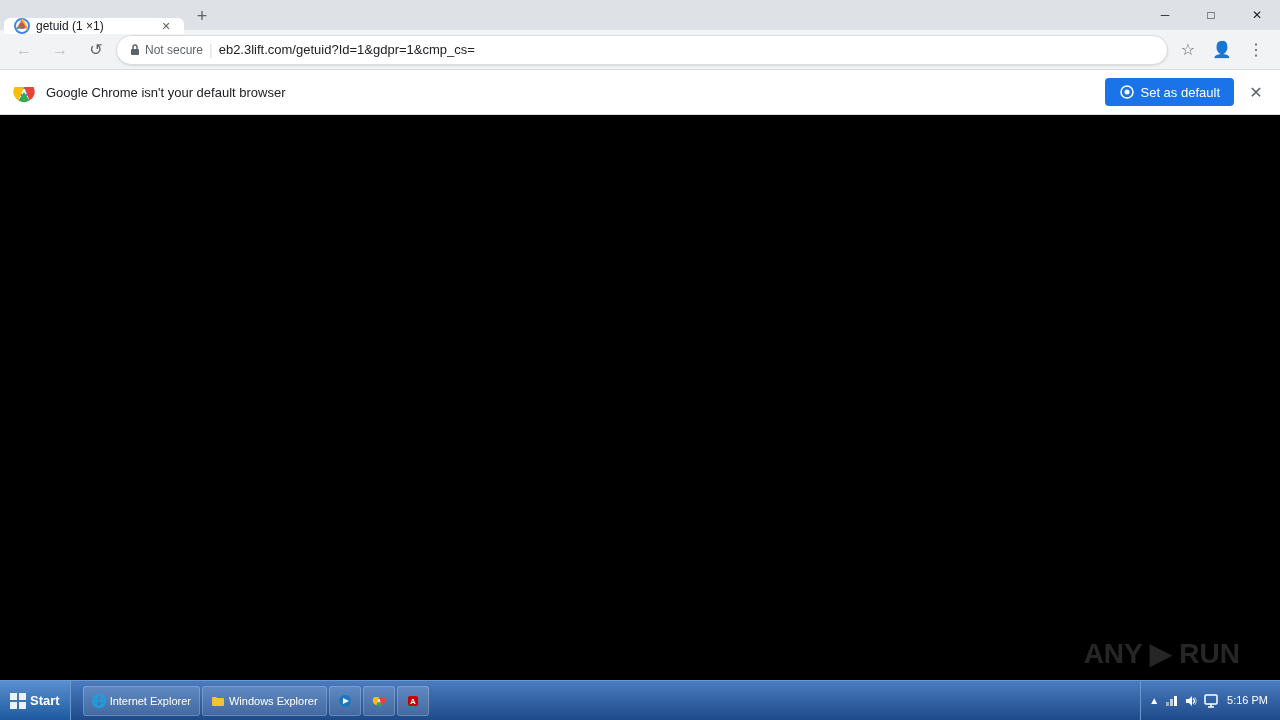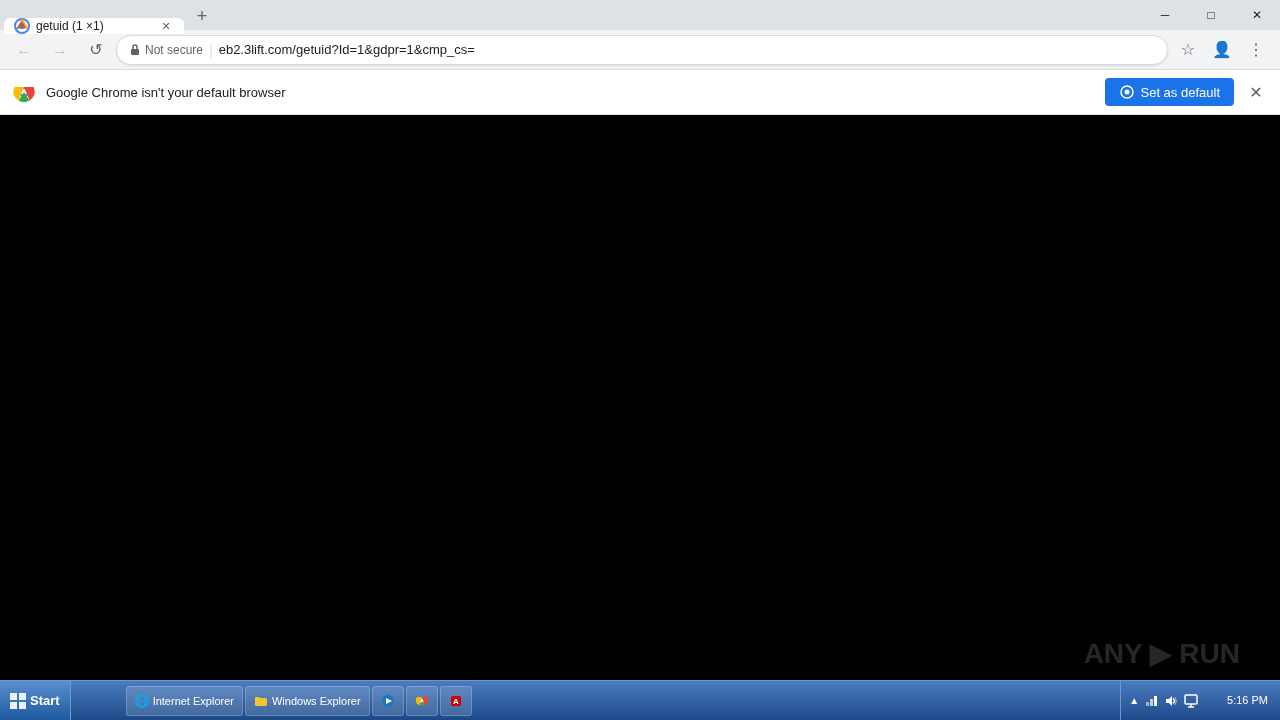--- a/index.html
+++ b/index.html
@@ -221,21 +221,20 @@
       cursor: pointer;
       border-right: 1px solid #6a9ad0;
     }
     .taskbar-items {
       display: flex;
       align-items: center;
       height: 100%;
       padding: 0 12px;
       gap: 2px;
       flex: 1;
-      margin-left: 43px;
     }
     .taskbar-item {
       display: flex;
       align-items: center;
       gap: 4px;
       padding: 0 8px;
       height: 30px;
       background: rgba(255,255,255,0.15);
       border-radius: 3px;
       color: #fff;
@@ -259,21 +258,20 @@
       justify-content: center;
       color: #fff;
       font-size: 12px;
     }
     .tray-time {
       color: #fff;
       font-size: 11px;
       text-align: center;
       line-height: 1.4;
       padding: 0 4px;
-      margin-left: 20px;
     }
     .tray-arrow {
       color: #fff;
       font-size: 10px;
     }
 
     
     .chrome-logo {
       width: 24px;
       height: 24px;

